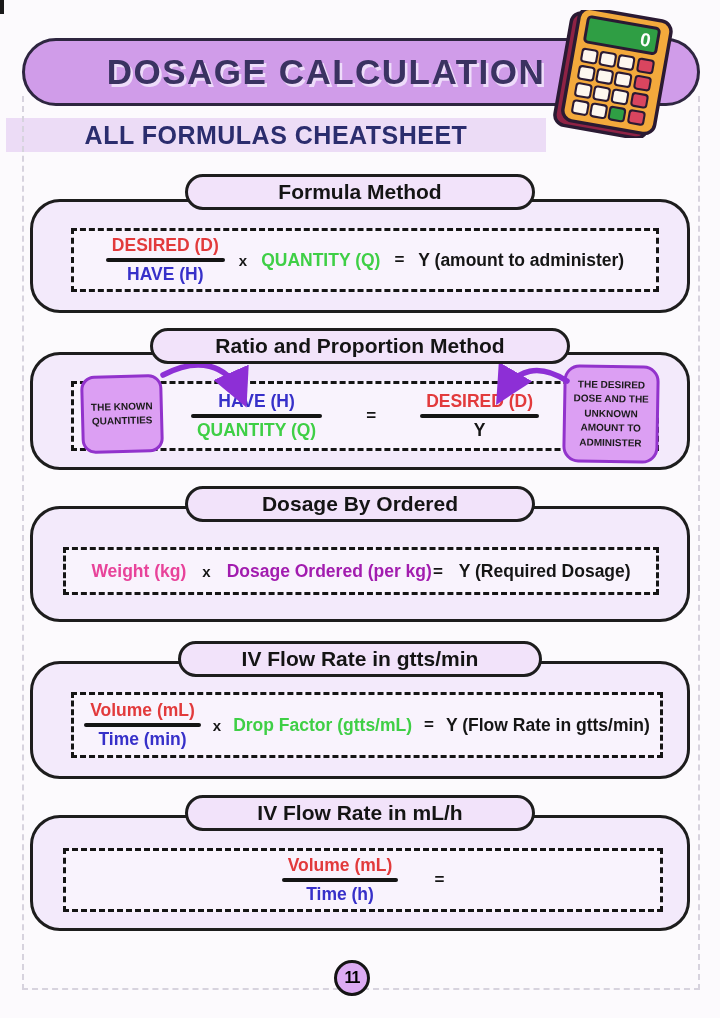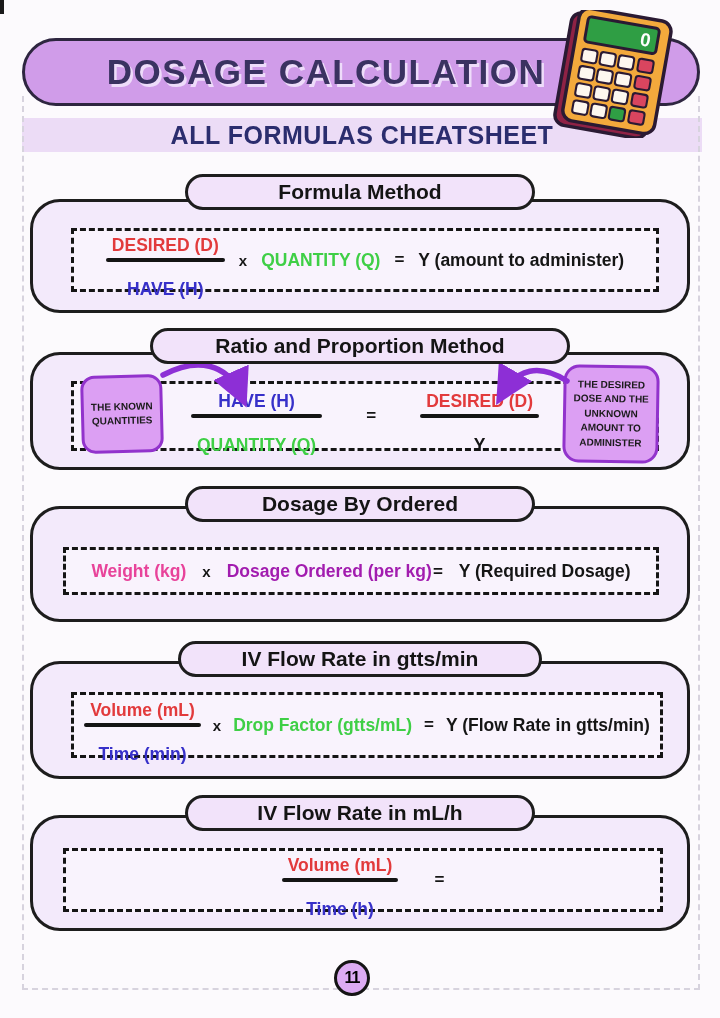--- a/index.html
+++ b/index.html
@@ -24,21 +24,21 @@
   }
   .banner .title{
     font-size:35px;font-weight:bold;letter-spacing:1.5px;color:#3a3261;
     text-shadow:2.5px 2.5px 0 rgba(248,242,255,.75);
     padding-right:70px;white-space:nowrap;
   }
   .calc-wrap{position:absolute;left:552px;top:10px;width:124px;height:128px;z-index:4;}
 
   
   .subtitle-strip{
-    position:absolute;left:22px;top:118px;width:680px;height:34px;z-index:0;
+    position:absolute;left:6px;top:118px;width:540px;height:34px;z-index:0;
     display:flex;align-items:center;justify-content:center;
   }
   .subtitle-strip .subtitle{
     font-size:25px;font-weight:bold;color:#2b2d6e;letter-spacing:.5px;white-space:nowrap;
   }
 
   
   .section{
     position:absolute;left:30px;width:660px;z-index:2;box-sizing:border-box;
     border:3px solid #1d1d1d;border-radius:30px;
@@ -70,21 +70,21 @@
   .sec2 .dash-box{left:38px;right:28px;top:26px;bottom:16px;gap:44px;}
   .sec3 .dash-box{left:30px;right:28px;top:38px;bottom:24px;gap:16px;}
   .sec4 .dash-box{left:38px;right:24px;top:28px;bottom:18px;gap:12px;}
   .sec5 .dash-box{left:30px;right:24px;top:30px;bottom:16px;gap:36px;}
 
   .f-text{font-size:17.5px;font-weight:bold;white-space:nowrap;}
   .f-op{font-size:15px;font-weight:bold;color:#151515;}
   .f-eq{font-size:17px;font-weight:bold;color:#151515;}
   .frac{display:inline-flex;flex-direction:column;align-items:center;}
   .frac .bar{height:4px;background:#141414;border-radius:2px;align-self:stretch;margin:2px 0;}
-  .frac .f-text{padding:0 6px;margin-top:15px;}
+  .frac .f-text{padding:0 6px;}
   .glue{display:inline-flex;align-items:baseline;gap:1px;}
 
   
   .note{
     position:absolute;z-index:4;box-sizing:border-box;
     background:#dc9ff3;border:3.5px solid #9233cc;border-radius:14px;
     display:flex;align-items:center;justify-content:center;text-align:center;
     font-size:10px;font-weight:bold;color:#1b1b1b;line-height:1.45;
     white-space:pre-line;padding:4px;
   }

